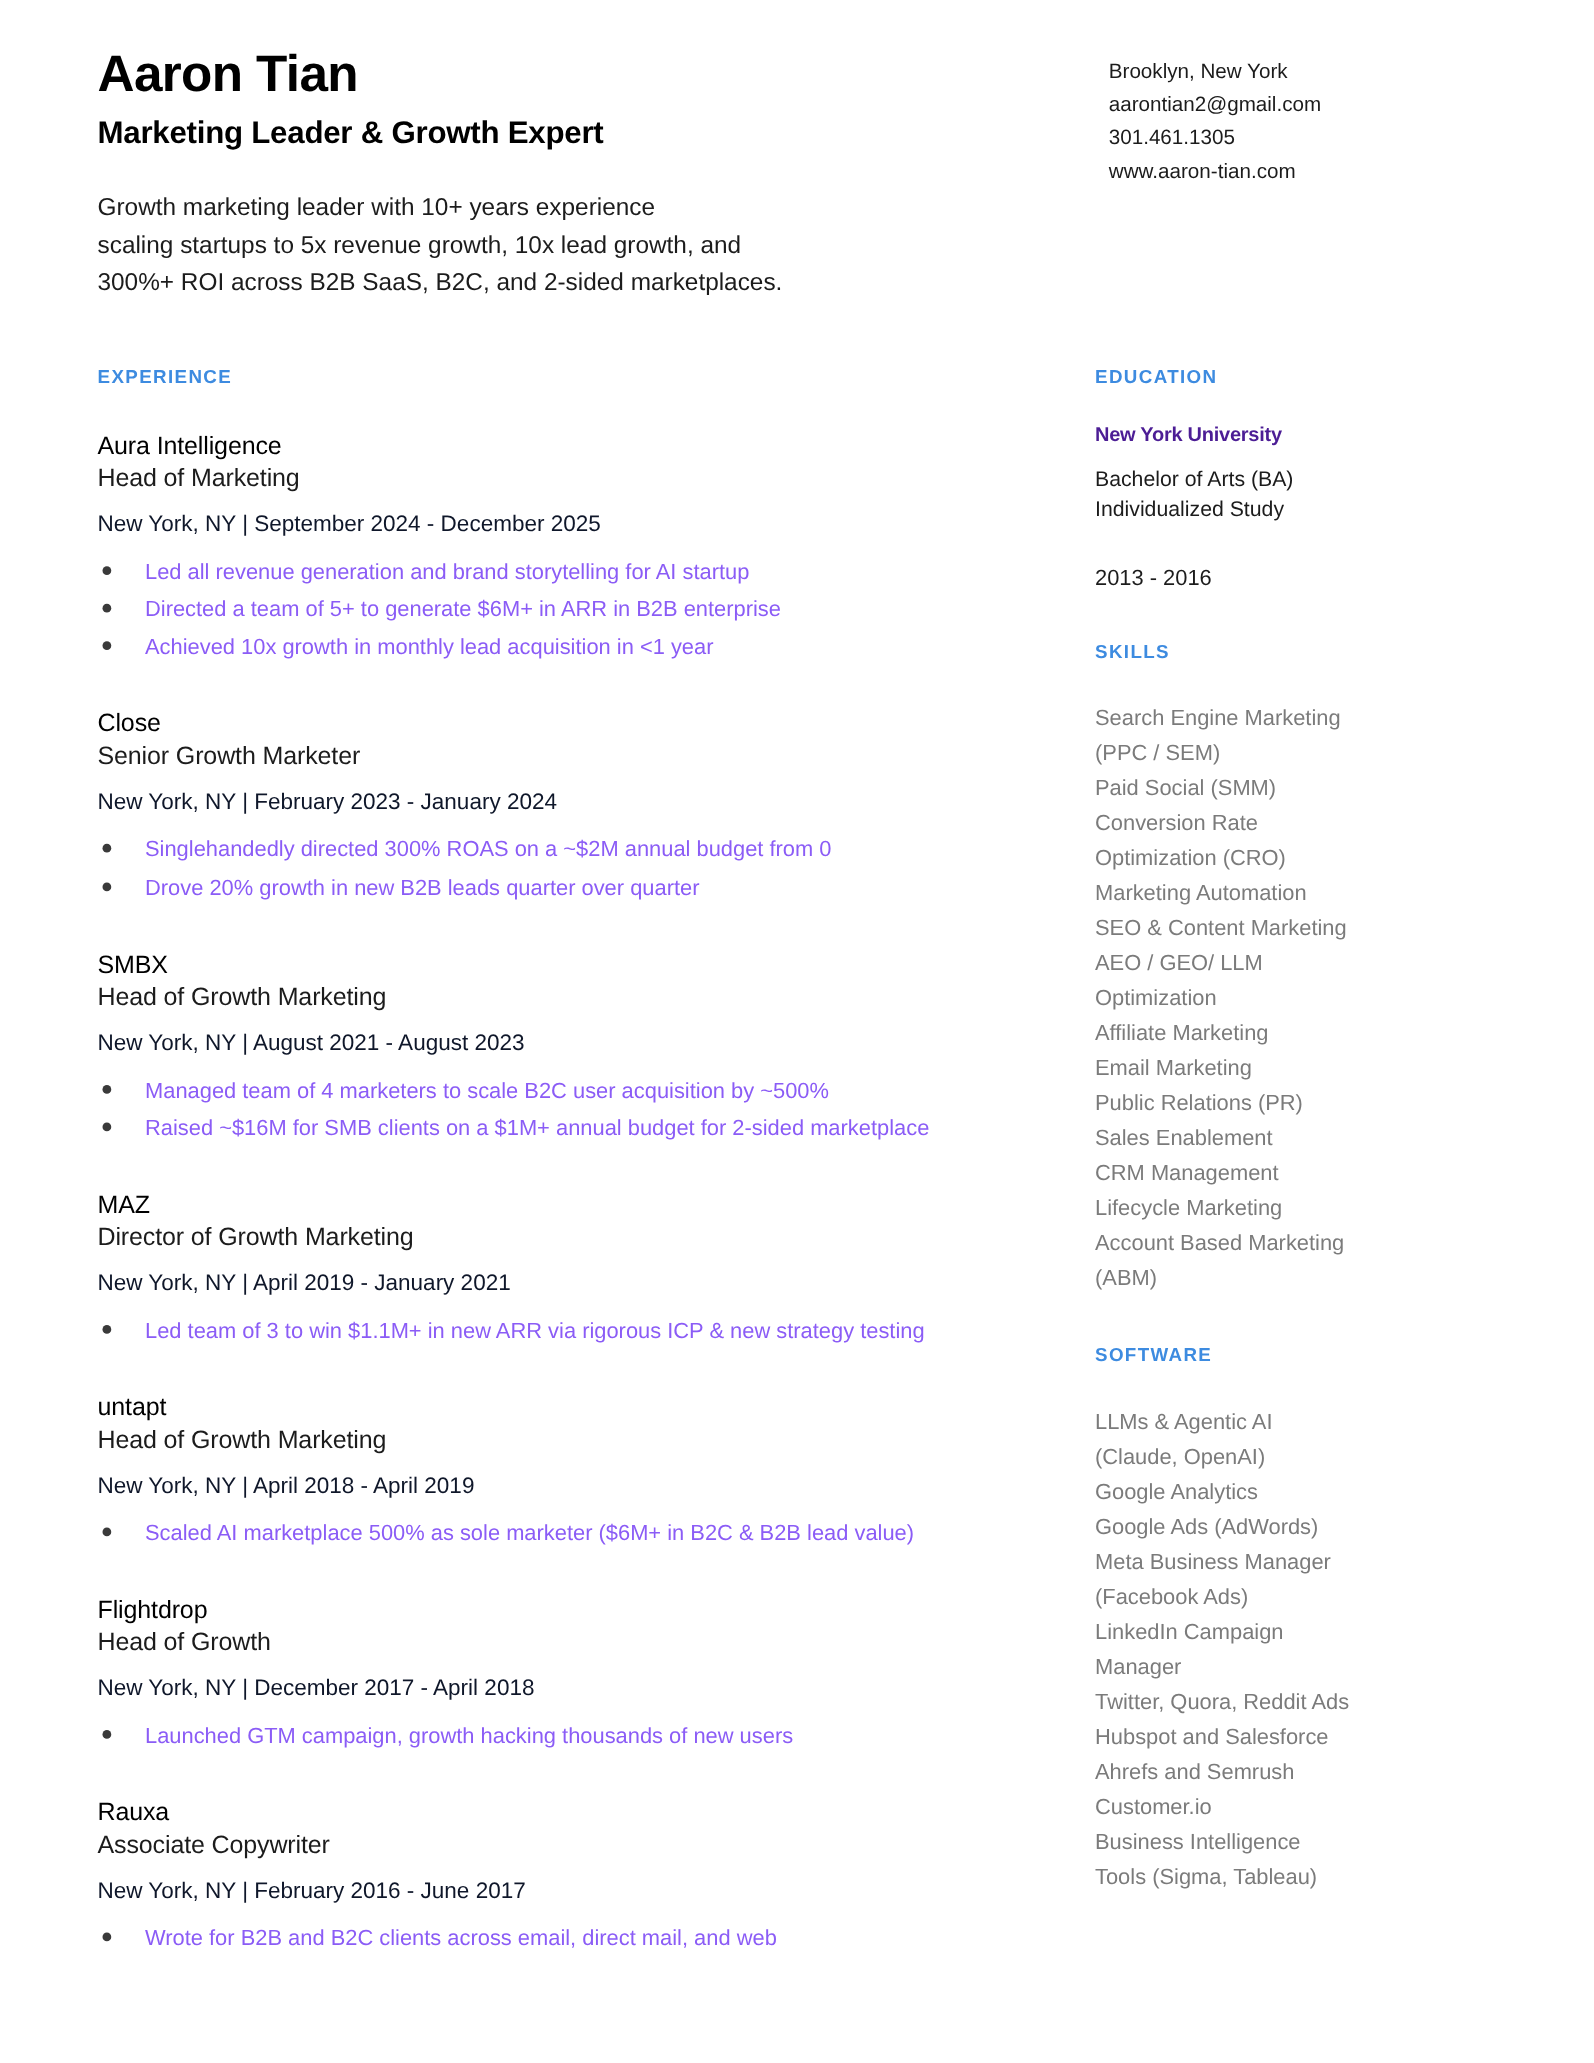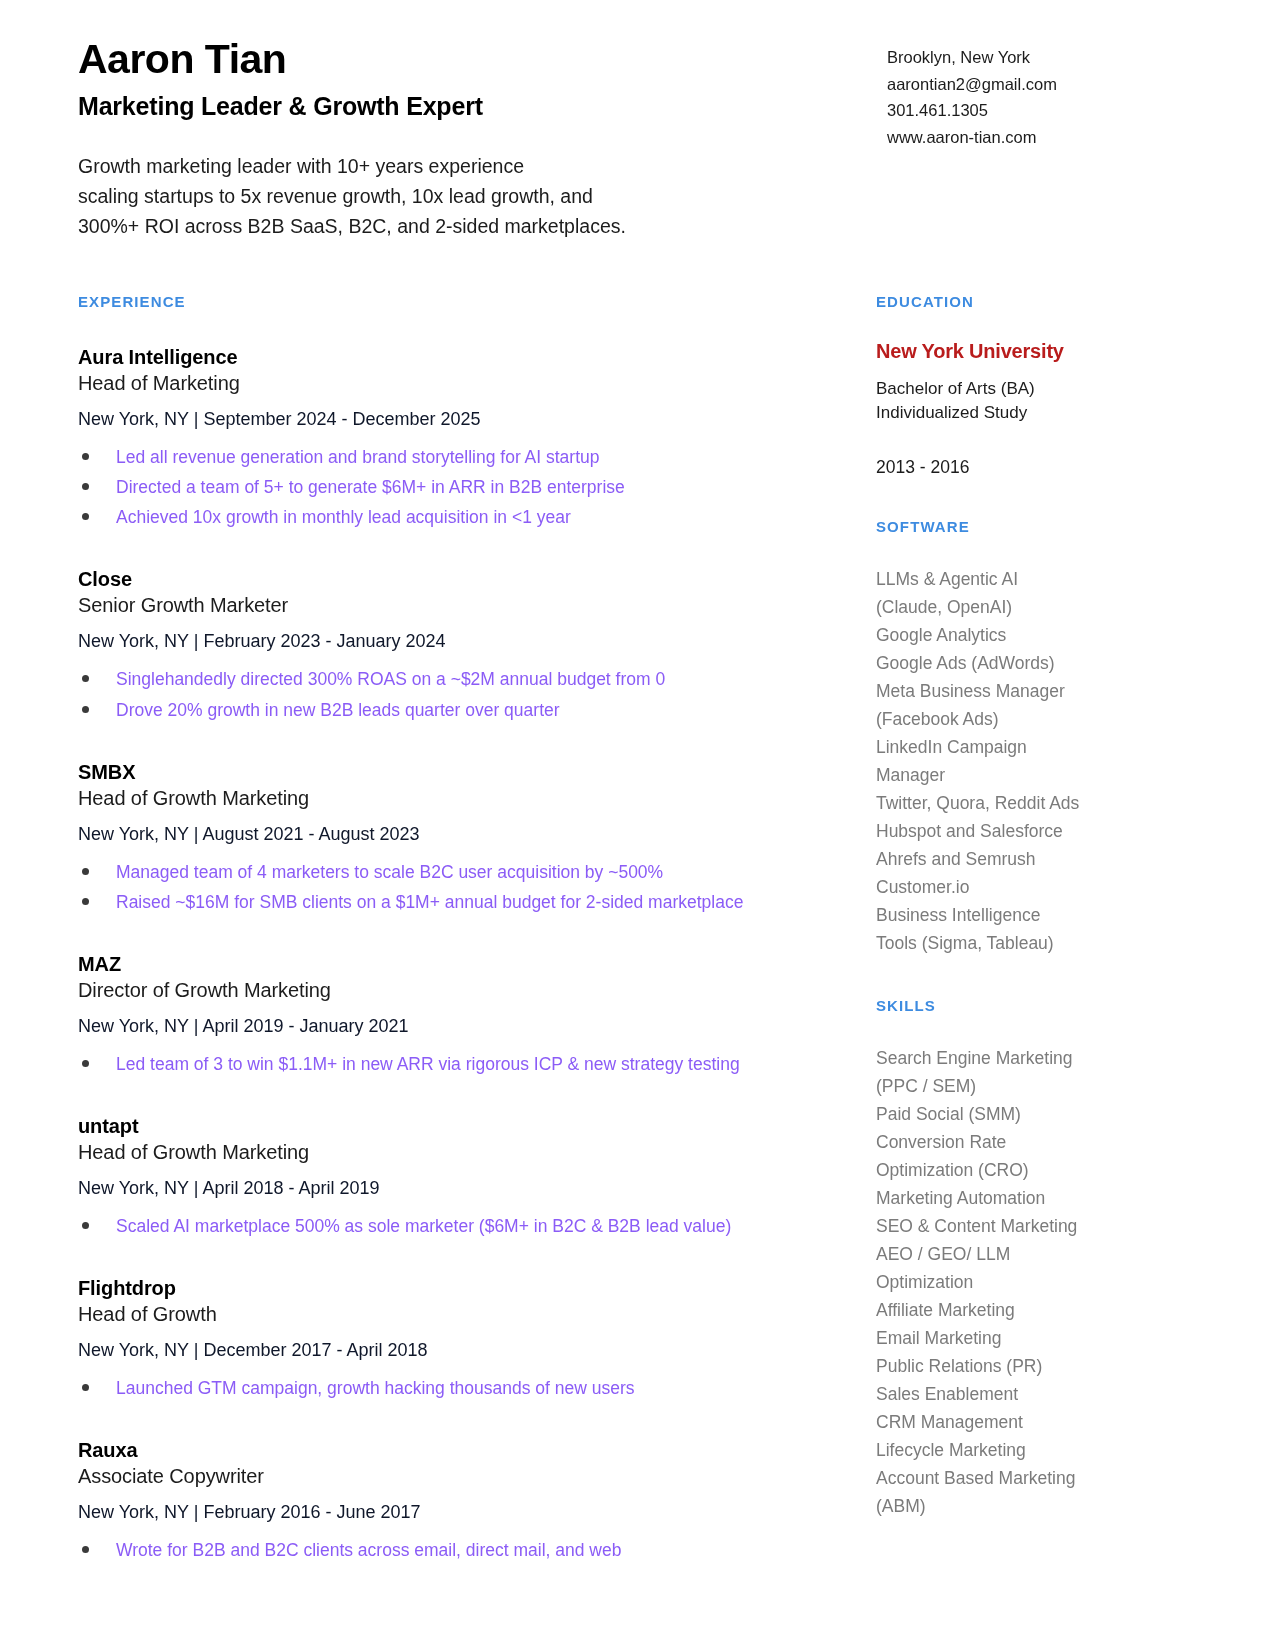--- a/index.html
+++ b/index.html
@@ -74,21 +74,21 @@
     letter-spacing: 1.1px;
     margin-bottom: 17px;
   }
   .section-title.side { margin-bottom: 30px; }
 
   
   .job { margin-bottom: 32px; }
   .job:last-child { margin-bottom: 0; }
   .job-company {
     font-size: 20px;
-    font-weight: bold;
+    font-weight: normal;
     color: #000;
     letter-spacing: -0.1px;
     margin-top: 36px;
   }
   .job-role {
     font-size: 20px;
     font-weight: 400;
     color: #1c1c1c;
     margin-top: 3px;
     letter-spacing: -0.1px;
@@ -116,23 +116,23 @@
     top: 11px;
     width: 7px;
     height: 7px;
     border-radius: 50%;
     background: #3a3a3a;
   }
 
   
   .side-block { margin-bottom: 40px; }
   .school {
-    font-size: 20px;
+    font-size: 16px;
     font-weight: bold;
-    color: #b91c1c;
+    color: #4c1d95;
     letter-spacing: -0.2px;
   }
   .degree {
     font-size: 17px;
     line-height: 1.42;
     color: #1c1c1c;
     margin-top: 14px;
   }
   .edu-years {
     font-size: 17.5px;
@@ -250,40 +250,20 @@
     <div class="col-side">
 
       <div class="side-block">
         <div class="section-title side">EDUCATION</div>
         <div class="school">New York University</div>
         <div class="degree">
           <div>Bachelor of Arts (BA)</div>
           <div>Individualized Study</div>
         </div>
         <div class="edu-years">2013 - 2016</div>
-      </div>
-
-      <div class="side-block">
-        <div class="section-title side">SOFTWARE</div>
-        <ul class="tag-list">
-          <li>LLMs &amp; Agentic AI</li>
-          <li>(Claude, OpenAI)</li>
-          <li>Google Analytics</li>
-          <li>Google Ads (AdWords)</li>
-          <li>Meta Business Manager</li>
-          <li>(Facebook Ads)</li>
-          <li>LinkedIn Campaign</li>
-          <li>Manager</li>
-          <li>Twitter, Quora, Reddit Ads</li>
-          <li>Hubspot and Salesforce</li>
-          <li>Ahrefs and Semrush</li>
-          <li>Customer.io</li>
-          <li>Business Intelligence</li>
-          <li>Tools (Sigma, Tableau)</li>
-        </ul>
       </div>
 
       <div class="side-block">
         <div class="section-title side">SKILLS</div>
         <ul class="tag-list">
           <li>Search Engine Marketing</li>
           <li>(PPC / SEM)</li>
           <li>Paid Social (SMM)</li>
           <li>Conversion Rate</li>
           <li>Optimization (CRO)</li>
@@ -295,15 +275,35 @@
           <li>Email Marketing</li>
           <li>Public Relations (PR)</li>
           <li>Sales Enablement</li>
           <li>CRM Management</li>
           <li>Lifecycle Marketing</li>
           <li>Account Based Marketing</li>
           <li>(ABM)</li>
         </ul>
       </div>
 
+      <div class="side-block">
+        <div class="section-title side">SOFTWARE</div>
+        <ul class="tag-list">
+          <li>LLMs &amp; Agentic AI</li>
+          <li>(Claude, OpenAI)</li>
+          <li>Google Analytics</li>
+          <li>Google Ads (AdWords)</li>
+          <li>Meta Business Manager</li>
+          <li>(Facebook Ads)</li>
+          <li>LinkedIn Campaign</li>
+          <li>Manager</li>
+          <li>Twitter, Quora, Reddit Ads</li>
+          <li>Hubspot and Salesforce</li>
+          <li>Ahrefs and Semrush</li>
+          <li>Customer.io</li>
+          <li>Business Intelligence</li>
+          <li>Tools (Sigma, Tableau)</li>
+        </ul>
+      </div>
+
     </div>
   </div>
 </div>
 
 </body></html>

